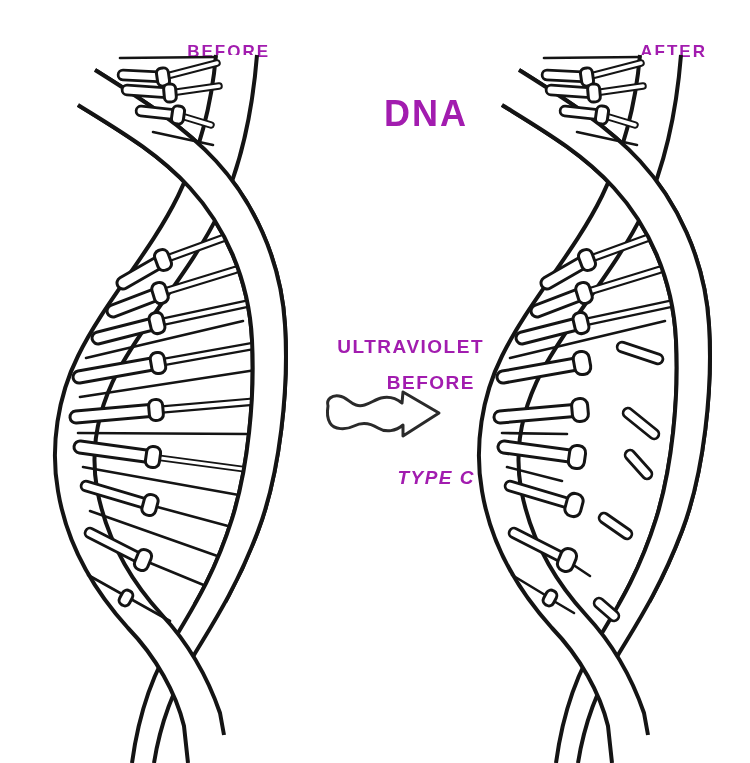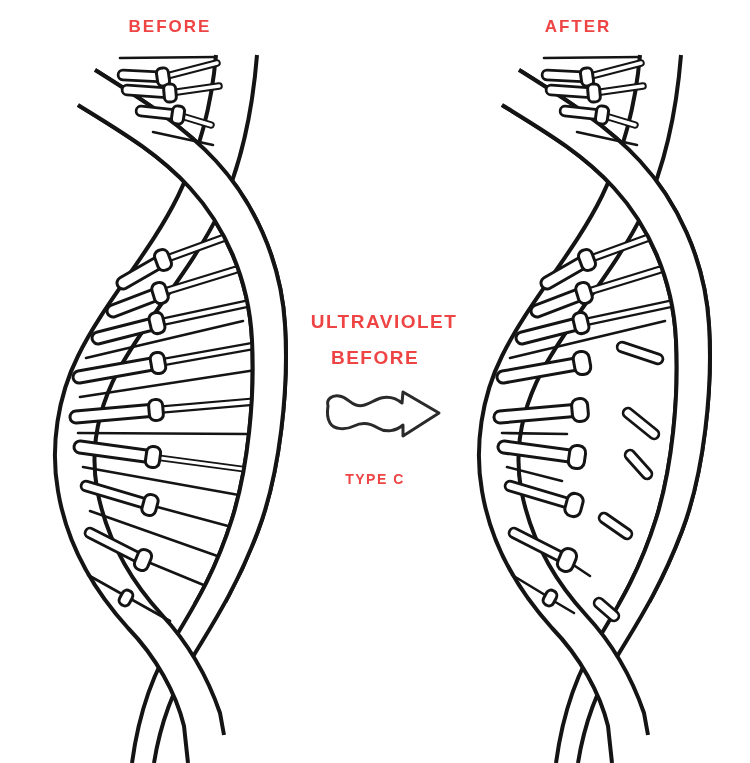--- a/index.html
+++ b/index.html
@@ -3,29 +3,29 @@
 <meta charset="utf-8">
 <style>
   html,body{margin:0;padding:0;}
   body{
     width:750px;height:763px;position:relative;overflow:hidden;
     background:#ffffff;
     font-family:"Liberation Sans","DejaVu Sans",sans-serif;
   }
   .stage{position:absolute;inset:0;}
   .lbl{
-    position:absolute;text-align:center;color:#ef4444;font-weight:700;
+    position:absolute;text-align:right;color:#a21caf;font-weight:700;margin-top:25px;
     -webkit-font-smoothing:antialiased;
   }
   .lbl-before{left:70px;top:17px;width:200px;font-size:17px;letter-spacing:2px;}
-  .lbl-after{left:478px;top:17px;width:200px;font-size:17px;letter-spacing:2px;}
+  .lbl-after{left:507px;top:17px;width:200px;font-size:17px;letter-spacing:2px;}
   .lbl-dna{left:268px;top:68px;width:200px;font-size:36px;letter-spacing:2px;}
   .lbl-uv1{left:284px;top:311px;width:200px;font-size:19px;letter-spacing:1.5px;}
   .lbl-uv2{left:275px;top:347px;width:200px;font-size:19px;letter-spacing:1.5px;}
-  .lbl-type{left:275px;top:471px;width:200px;font-size:14px;letter-spacing:1.5px;}
+  .lbl-type{left:275px;top:442px;width:200px;font-size:19px;letter-spacing:1.5px;font-style:italic;}
   .helix{position:absolute;top:53px;width:265px;height:710px;}
   .helix-before{left:28px;}
   .helix-after{left:452px;}
   .uv-arrow{position:absolute;left:320px;top:386px;width:124px;height:58px;}
   
   .edge{stroke:#141414;stroke-width:4;fill:none;}
   .rfill{fill:#ffffff;stroke:none;}
   .ko{stroke:#141414;fill:none;stroke-linecap:round;}
   .wo{stroke:#ffffff;fill:none;stroke-linecap:round;}
   .stk-b{stroke-width:15px;}  .stk-w{stroke-width:9px;}
@@ -37,20 +37,21 @@
   .bead{fill:#ffffff;stroke:#141414;stroke-width:3px;}
   .arrow-shape{fill:#ffffff;stroke:#2a2a2a;stroke-width:3px;stroke-linejoin:round;}
 </style>
 </head>
 <body>
 
 <div class="stage">
 
   <div class="lbl lbl-before">BEFORE</div>
   <div class="lbl lbl-after">AFTER</div>
+  <div class="lbl lbl-dna">DNA</div>
   <div class="lbl lbl-uv1">ULTRAVIOLET</div>
   <div class="lbl lbl-uv2">BEFORE</div>
   <div class="lbl lbl-type">TYPE C</div>
 
   <svg class="helix helix-before" viewBox="0 0 265 710">
     <defs>
       <path id="L-ao" d="M67,17 C110,44 155,72 188,108 C224,147 253,205 257,272 C261,335 252,420 230,478 C208,536 184,572 166,602 C146,634 132,672 126,710"></path>
       <path id="L-ai" d="M50,52 C92,78 130,100 162,135 C196,172 221,225 224,287 C227,345 220,415 204,466 C188,517 168,550 150,580 C130,610 112,650 104,710"></path>
       <path id="L-af" d="M67,17 C110,44 155,72 188,108 C224,147 253,205 257,272 C261,335 252,420 230,478 C208,536 184,572 166,602 C146,634 132,672 126,710 L104,710 C112,650 130,610 150,580 C168,550 188,517 204,466 C220,415 227,345 224,287 C221,225 196,172 162,135 C130,100 92,78 50,52 Z"></path>
       <path id="L-bo" d="M229,2 C225,52 215,108 192,158 C164,216 120,263 90,318 C70,356 62,396 69,436 C78,484 100,525 134,562 C160,590 180,625 192,660 L196,682"></path>

